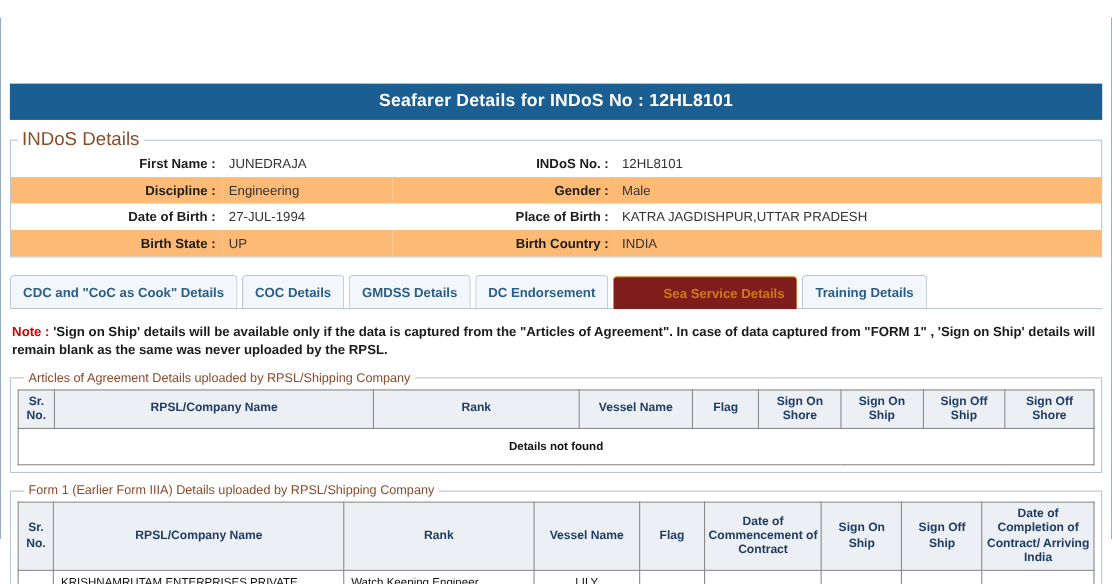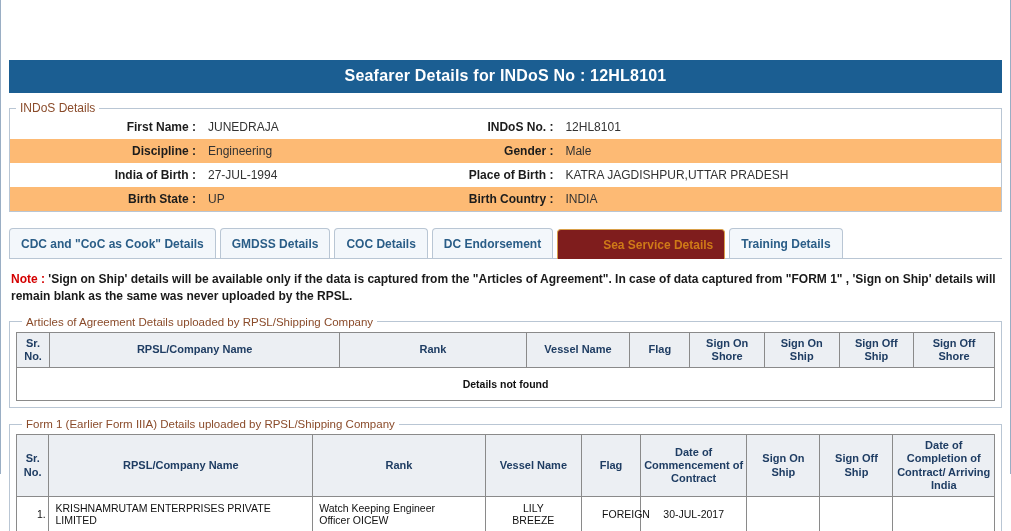--- a/index.html
+++ b/index.html
@@ -16,20 +16,21 @@
     overflow: hidden;
   }
   .page {
     position: relative;
     width: 1011px;
     height: 474px;
     box-sizing: border-box;
     border: 1px solid #9aaec4;
     border-top: none;
     border-bottom: none;
+    margin-top: 16px;
   }
   .top-gap { height: 60px; }
 
   .title-bar {
     margin: 0 8px;
     background: #1b5e92;
     color: #ffffff;
     text-align: center;
     font-weight: bold;
     font-size: 16px;
@@ -37,21 +38,21 @@
     letter-spacing: 0.2px;
   }
 
   
   fieldset.box {
     margin: 8px 8px 0 8px;
     border: 1px solid #b9c6d4;
     padding: 0;
   }
   fieldset.box > legend {
-    font-size: 12px;
+    font-size: 17px;
     color: #8a4b2a;
     padding: 0 4px;
     margin-left: 6px;
   }
   .indos-table {
     width: 100%;
     border-collapse: collapse;
     font-size: 12px;
   }
   .indos-table tr.alt { background: #fdba74; padding-left: 16px; }
@@ -180,39 +181,39 @@
         <td class="lbl lbl2">INDoS No. :</td>
         <td class="val">12HL8101</td>
       </tr>
       <tr class="alt">
         <td class="lbl">Discipline :</td>
         <td class="val">Engineering</td>
         <td class="lbl lbl2">Gender :</td>
         <td class="val">Male</td>
       </tr>
       <tr>
-        <td class="lbl">India of Birth :</td>
+        <td class="lbl">Date of Birth :</td>
         <td class="val">27-JUL-1994</td>
         <td class="lbl lbl2">Place of Birth :</td>
         <td class="val">KATRA JAGDISHPUR,UTTAR PRADESH</td>
       </tr>
       <tr class="alt">
         <td class="lbl">Birth State :</td>
         <td class="val">UP</td>
         <td class="lbl lbl2">Birth Country :</td>
         <td class="val">INDIA</td>
       </tr>
     </tbody>
       </table>
   </fieldset>
 
   <div class="tabs">
     <div class="tab">CDC and "CoC as Cook" Details</div>
+    <div class="tab">COC Details</div>
     <div class="tab">GMDSS Details</div>
-    <div class="tab">COC Details</div>
     <div class="tab">DC Endorsement</div>
     <div class="tab active">Sea Service Details</div>
     <div class="tab">Training Details</div>
   </div>
 
   <div class="note">
     <span class="red">Note :</span><span> 'Sign on Ship' details will be available only if the data is captured from the "Articles of Agreement". In case of data captured from "FORM 1" , 'Sign on Ship' details will remain blank as the same was never uploaded by the RPSL.</span>
   </div>
 
   <fieldset class="grid-box">

